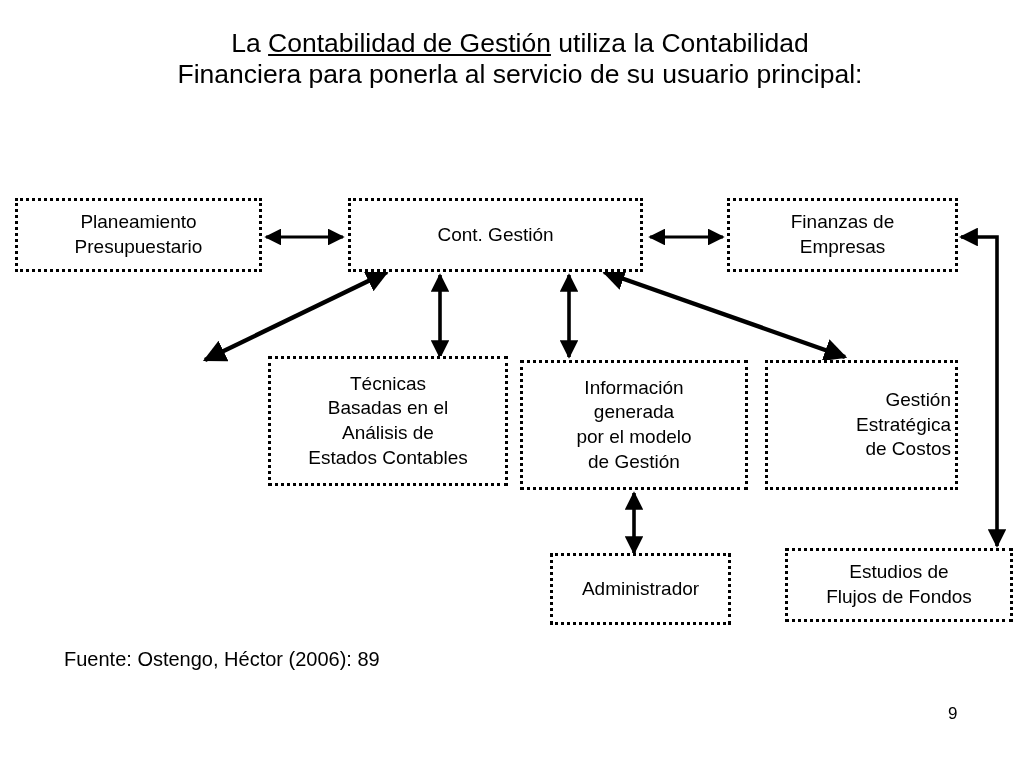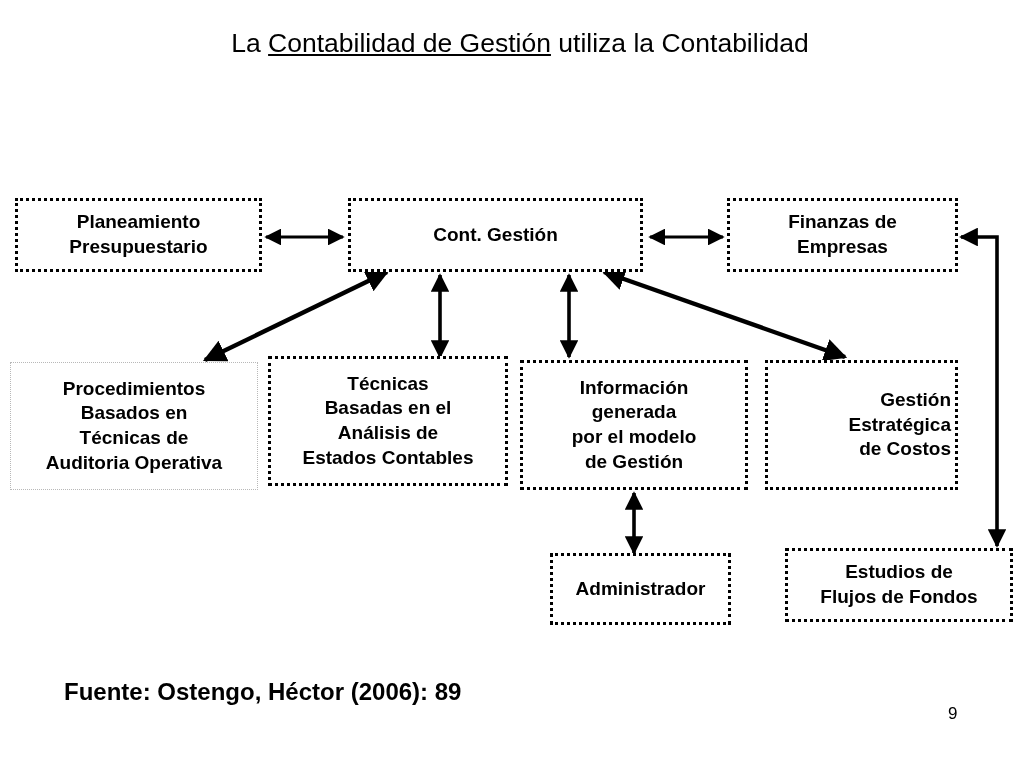--- a/index.html
+++ b/index.html
@@ -34,21 +34,20 @@
   .title-underline { text-decoration: underline; }
   .title-bold { font-weight: bold; }
 
   
   #diagram {
     position: absolute;
     left: 0;
     top: 0;
     width: 1024px;
     height: 768px;
-    font-weight: bold;
   }
   #arrow-layer {
     position: absolute;
     left: 0;
     top: 0;
     width: 1024px;
     height: 768px;
     pointer-events: none;
   }
 
@@ -68,36 +67,36 @@
   }
   .node.faint {
     border: 1px dotted #b8b8b8;
   }
   .node .lbl { display: block; width: 100%; }
 
   
   #footer-source {
     position: absolute;
     left: 64px;
-    top: 678px;
-    font-size: 24px;
-    font-weight: bold;
+    top: 648px;
+    font-size: 20px;
   }
   #page-number {
     position: absolute;
     left: 948px;
     top: 704px;
     font-size: 17px;
   }
 </style>
 </head>
 <body>
 
 <div id="title-block">
   <div class="title-line"><span>La </span><span class="title-underline">Contabilidad de Gestión</span><span> utiliza la Contabilidad</span></div>
+  <div class="title-line">Financiera para ponerla al servicio de su usuario principal:</div>
 </div>
 
 <div id="diagram">
 
   <svg id="arrow-layer" viewBox="0 0 1024 768" width="1024" height="768" xmlns="http://www.w3.org/2000/svg">
     <defs>
       <marker id="ah" viewBox="0 0 10 10" refX="9" refY="5" markerWidth="5.2" markerHeight="5.2" orient="auto-start-reverse">
         <path d="M 0 0 L 10 5 L 0 10 z" fill="#000000"></path>
       </marker>
     </defs>
@@ -126,26 +125,20 @@
 
   <div class="node" style="left:348px; top:198px; width:295px; height:74px;justify-content:flex-end;">
     <span class="lbl" style="white-space:pre-line;">Cont. Gestión</span>
   </div>
 
   <div class="node" style="left:727px; top:198px; width:231px; height:74px;align-items:center;">
     <span class="lbl" style="white-space:pre-line;">Finanzas de
 Empresas</span>
   </div>
 
-  <div class="node faint" style="left:10px; top:362px; width:248px; height:128px;">
-    <span class="lbl" style="white-space:pre-line;">Procedimientos
-Basados en
-Técnicas de
-Auditoria Operativa</span>
-  </div>
 
   <div class="node" style="left:268px; top:356px; width:240px; height:130px;">
     <span class="lbl" style="white-space:pre-line;">Técnicas
 Basadas en el
 Análisis de
 Estados Contables</span>
   </div>
 
   <div class="node" style="left:520px; top:360px; width:228px; height:130px;">
     <span class="lbl" style="white-space:pre-line;">Información

